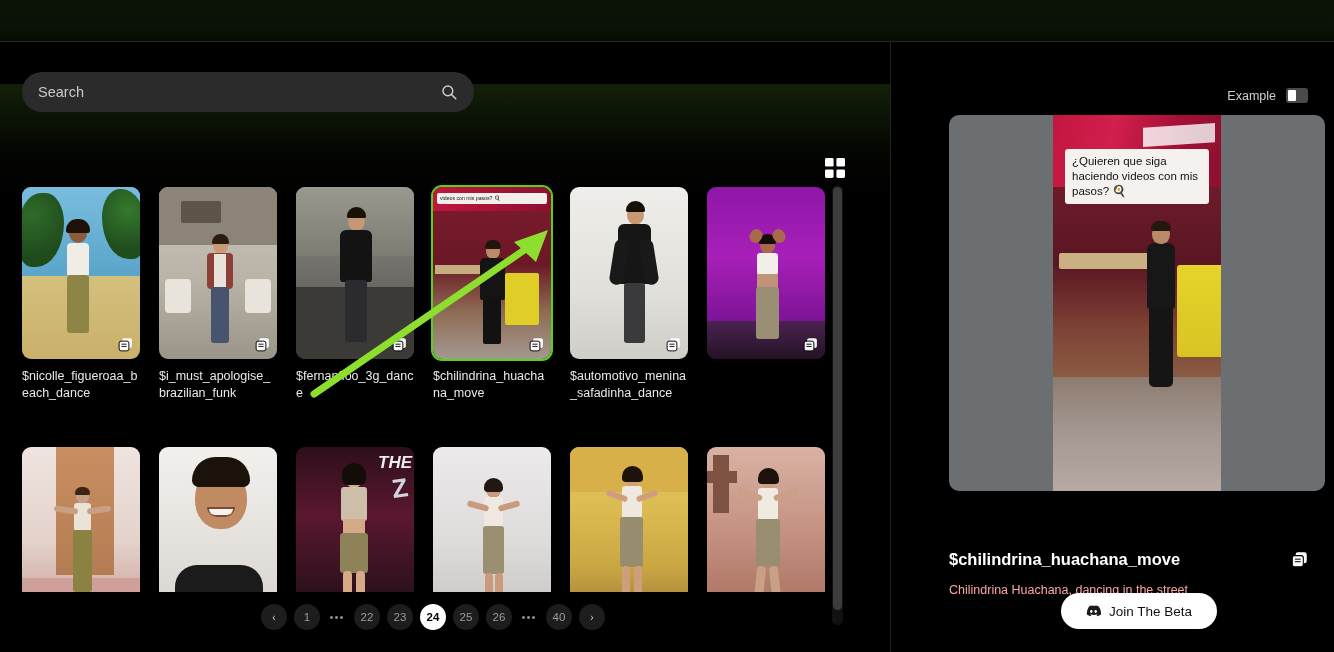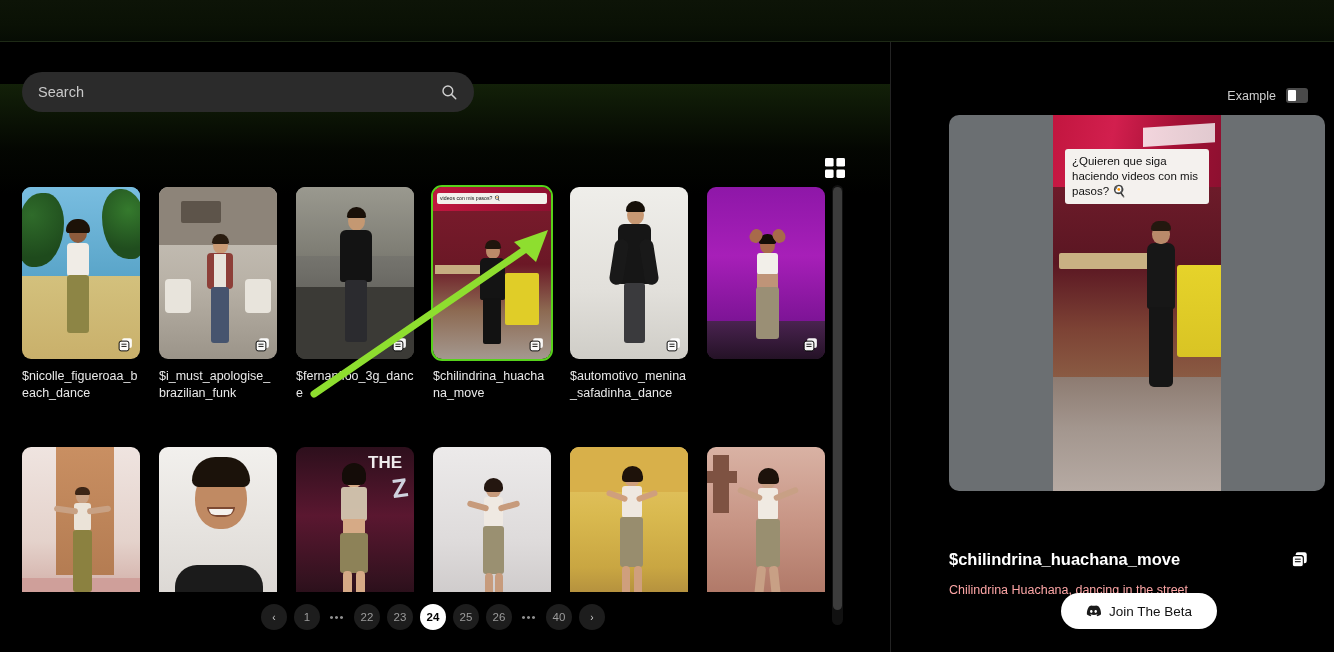--- a/index.html
+++ b/index.html
@@ -393,21 +393,21 @@
               <div style="position:absolute;left:28px;top:52px;width:24px;height:6px;background:#f5f2ee;border-radius:0 0 12px 12px;"></div>
             </div>
             <div style="position:absolute;left:16px;bottom:0;width:88px;height:54px;background:#1b1b1b;border-radius:22px 22px 0 0;"></div>
 
           </div>
           <div class="card-label"></div>
         </div>
 
         <div class="card">
           <div class="thumb" style="background:linear-gradient(180deg,#2d0f1c 0%,#5a1730 40%,#33121f 78%,#1a0b12 100%);">
-            <div style="position:absolute;right:12px;top:6px;color:#fff;font-size:17px;font-weight:700;font-family:'Liberation Sans',sans-serif;opacity:.92;">THE</div>
+            <div style="position:absolute;right:2px;top:6px;color:#fff;font-size:17px;font-weight:700;font-family:'Liberation Sans',sans-serif;opacity:.92;font-style:italic;">THE</div>
             <div style="position:absolute;right:6px;top:26px;color:#dfe7f2;font-size:26px;font-weight:700;font-family:'Liberation Sans',sans-serif;opacity:.9;transform:rotate(-8deg);">Z</div>
             <div style="position:absolute;left:34px;top:20px;width:48px;height:140px;">
               <div style="position:absolute;left:15px;top:0;width:18px;height:21px;background:#d6aa86;border-radius:50%;"></div>
               <div style="position:absolute;left:12px;top:-4px;width:24px;height:22px;background:#140c08;border-radius:12px 12px 6px 6px;"></div>
               <div style="position:absolute;left:11px;top:20px;width:26px;height:34px;background:#d8cdb4;border-radius:3px;opacity:.92;"></div>
               <div style="position:absolute;left:13px;top:52px;width:22px;height:16px;background:#d6aa86;"></div>
               <div style="position:absolute;left:10px;top:66px;width:28px;height:40px;background:#8d8258;border-radius:3px;"></div>
               <div style="position:absolute;left:13px;top:104px;width:9px;height:36px;background:#d6aa86;border-radius:4px;"></div>
               <div style="position:absolute;left:26px;top:104px;width:9px;height:36px;background:#d6aa86;border-radius:4px;"></div>
             </div>

